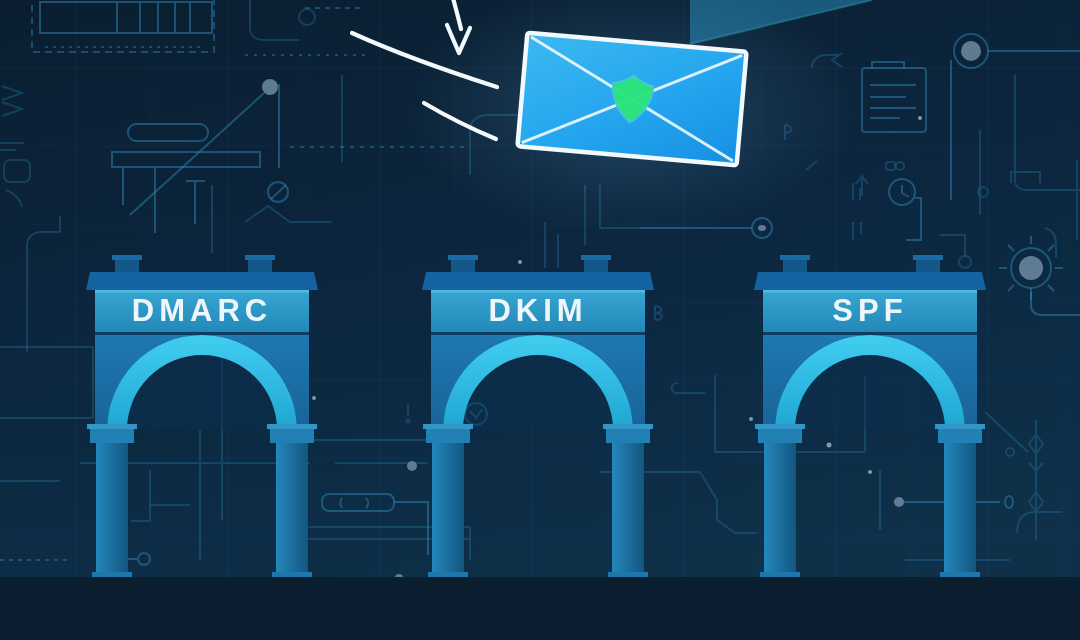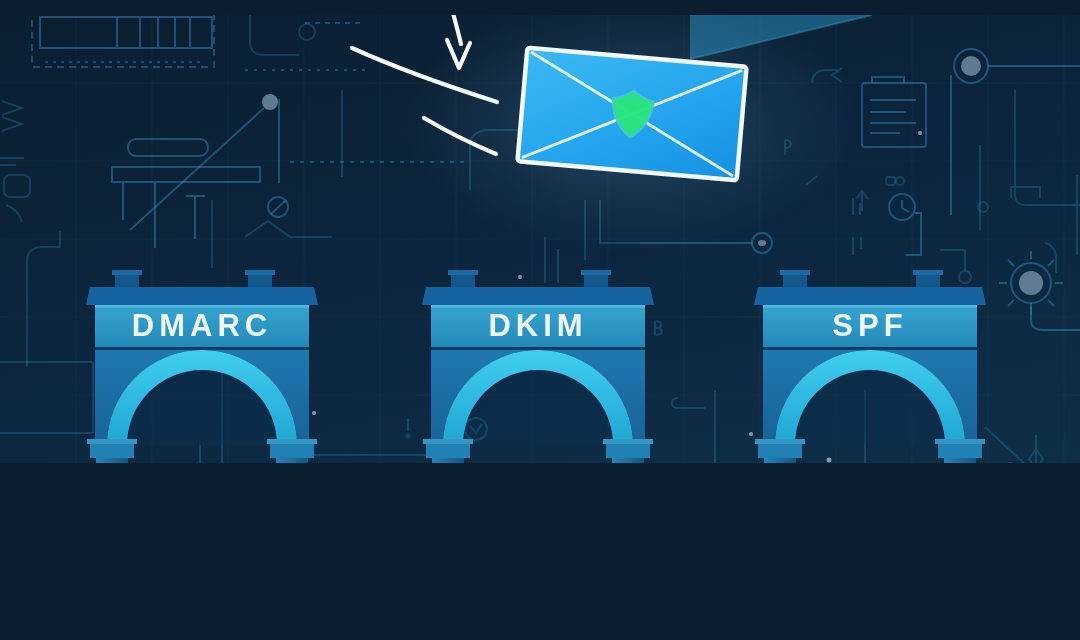--- a/index.html
+++ b/index.html
@@ -1,16 +1,16 @@
 <!DOCTYPE html>
 <html><head>
 <meta charset="utf-8">
 <style>
   html,body{margin:0;padding:0;background:#0a1e30;}
-  .stage{width:1080px;height:448px;position:relative;overflow:hidden;margin-top:15px;}
+  .stage{width:1080px;height:577px;position:relative;overflow:hidden;}
   svg{display:block;}
   .c1{stroke:#2e86b5;stroke-width:2;fill:none;opacity:.5;}
   .c2{stroke:#2b7fae;stroke-width:2;fill:none;opacity:.33;}
   .cd{stroke:#2e86b5;stroke-width:2;fill:none;opacity:.45;}
   .grid{stroke:#5bb7dd;stroke-width:1;fill:none;opacity:.055;}
   .node{fill:#6d8ba2;stroke:none;opacity:.85;}
   .wdot{fill:#cfe6f2;stroke:none;opacity:.6;}
   .hand{stroke:#f4f9fc;stroke-width:4.2;fill:none;stroke-linecap:round;stroke-linejoin:round;}
   .post{fill:#14578b;}
   .post-lip{fill:#1a6aa6;}

